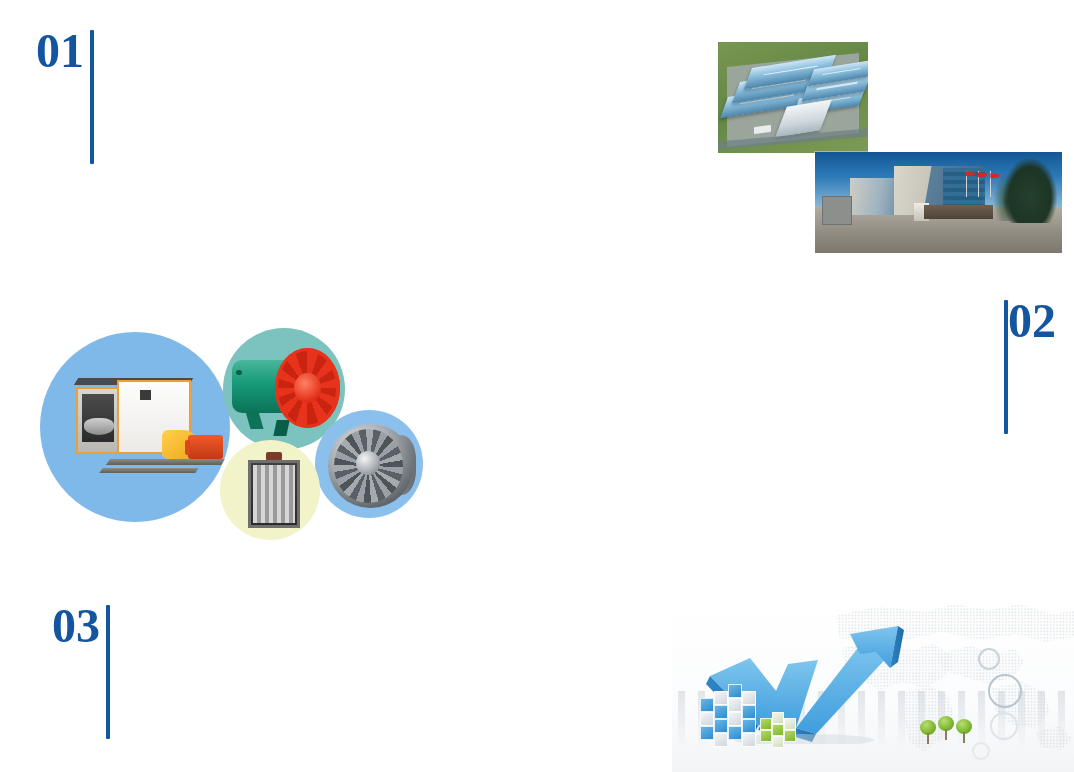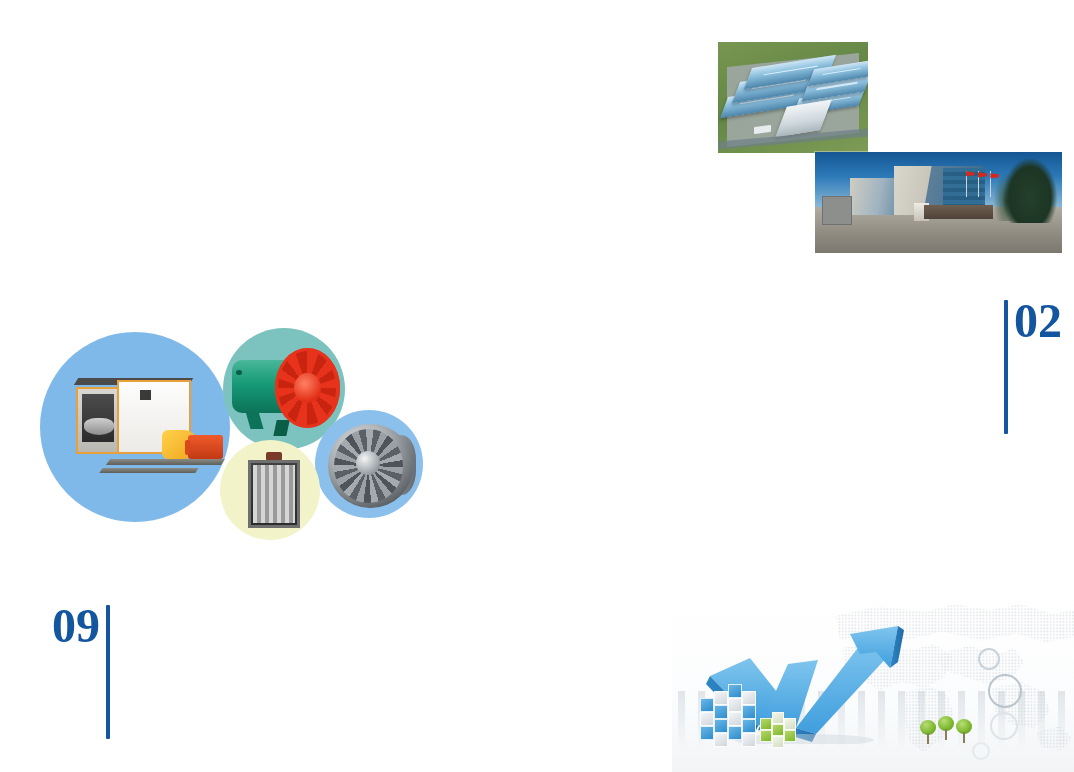--- a/index.html
+++ b/index.html
@@ -28,21 +28,21 @@
     width: 4px;
     background: #14559F;
     border-radius: 1px;
   }
 
   #marker-01 { left: 36px; top: 27px; }
   #marker-01 .num { margin-right: 6px; }
   #marker-01 .rule { height: 134px; margin-top: 3px; }
 
   #marker-02 { left: 1004px; top: 297px; }
-  #marker-02 .num { margin-left: 6px; }
+  #marker-02 .num { }
   #marker-02 .rule { height: 134px; margin-top: 3px; }
 
   #marker-03 { left: 52px; top: 602px; }
   #marker-03 .num { margin-right: 6px; }
   #marker-03 .rule { height: 134px; margin-top: 3px; }
 
   
   .photo { position: absolute; overflow: hidden; }
 
   #photo-factory-aerial {
@@ -368,28 +368,32 @@
   .bub.b1{ left:18px; top:18px; width:18px; height:18px; }
   .bub.b2{ left:28px; top:44px; width:30px; height:30px; border-color:#b9c4cc; }
   .bub.b3{ left:30px; top:82px; width:24px; height:24px; border-color:#dde3e8; }
   .bub.b4{ left:12px; top:112px; width:14px; height:14px; border-color:#e4e9ed; }
 </style>
 </head>
 <body>
 
 <div class="page">
 
+  <div class="marker" id="marker-01">
+    <span class="num">01</span>
+    <span class="rule"></span>
+  </div>
 
   <div class="marker" id="marker-02">
     <span class="rule"></span>
     <span class="num">02</span>
   </div>
 
   <div class="marker" id="marker-03">
-    <span class="num">09</span>
+    <span class="num">03</span>
     <span class="rule"></span>
   </div>
 
   <div class="photo" id="photo-factory-aerial">
     <div class="ground"></div>
     <div class="yard"></div>
     <div class="hall h1"></div>
     <div class="hall h2"></div>
     <div class="hall h3"></div>
     <div class="hall h4"></div>

